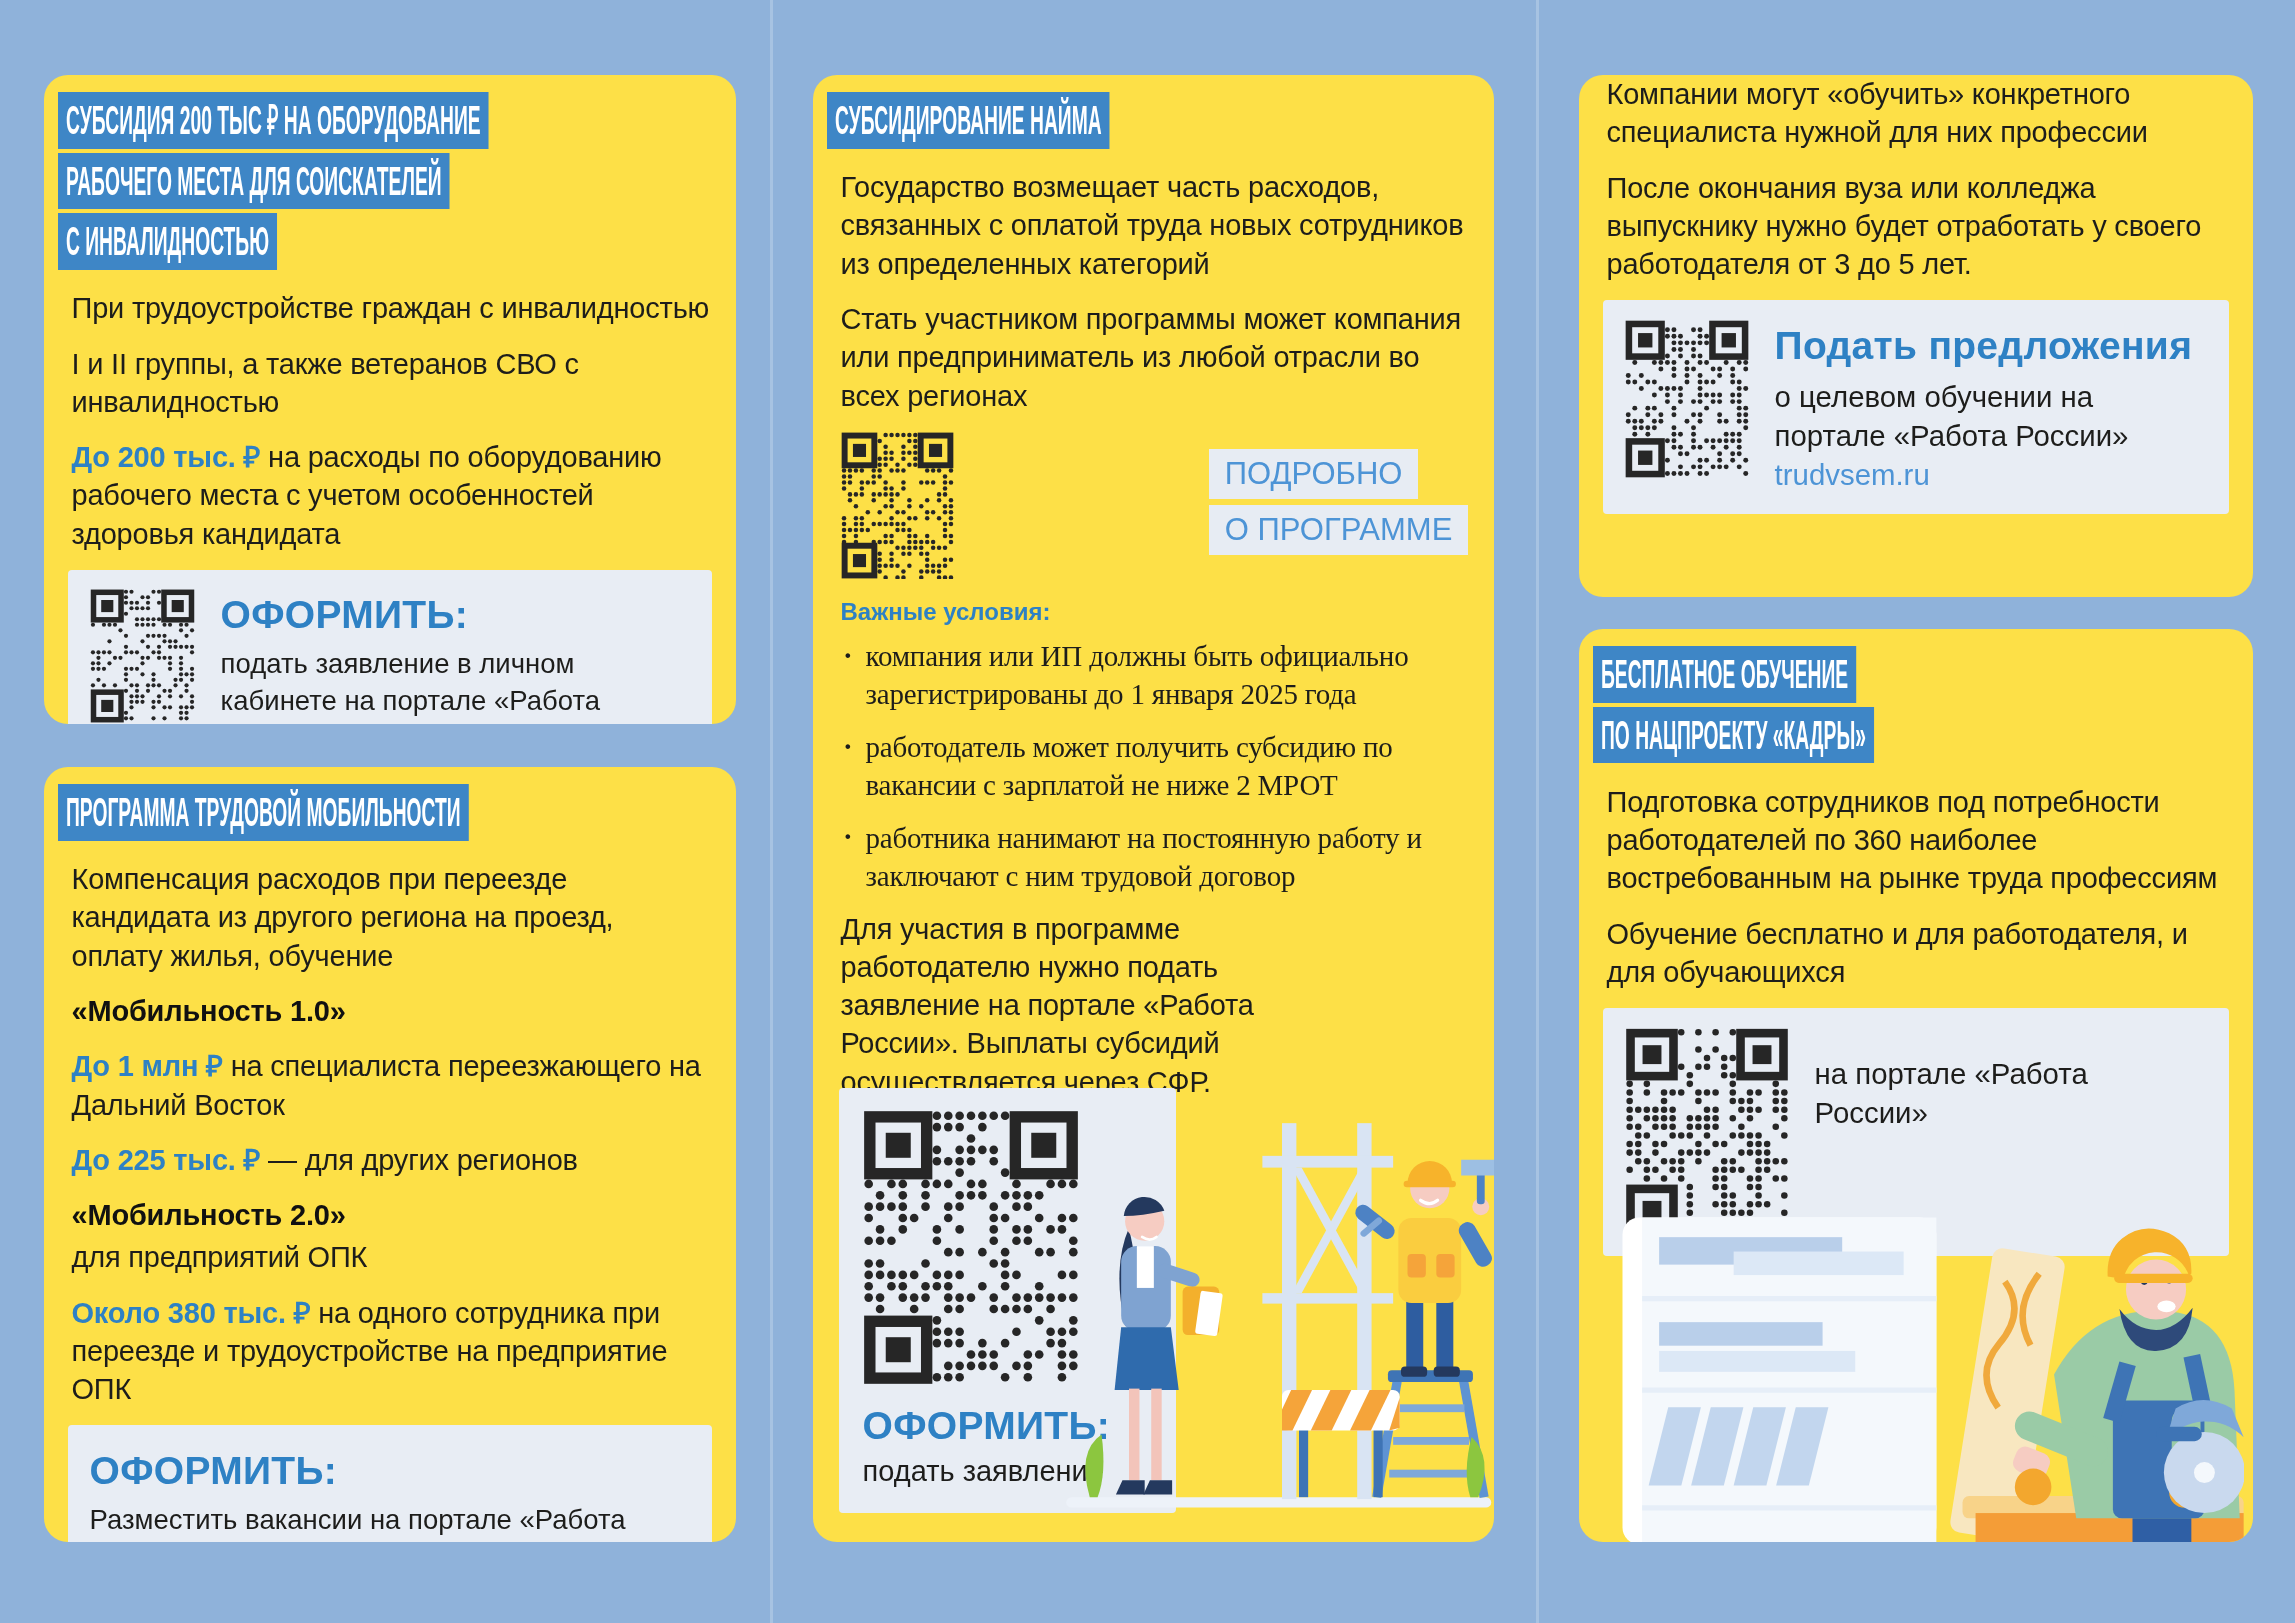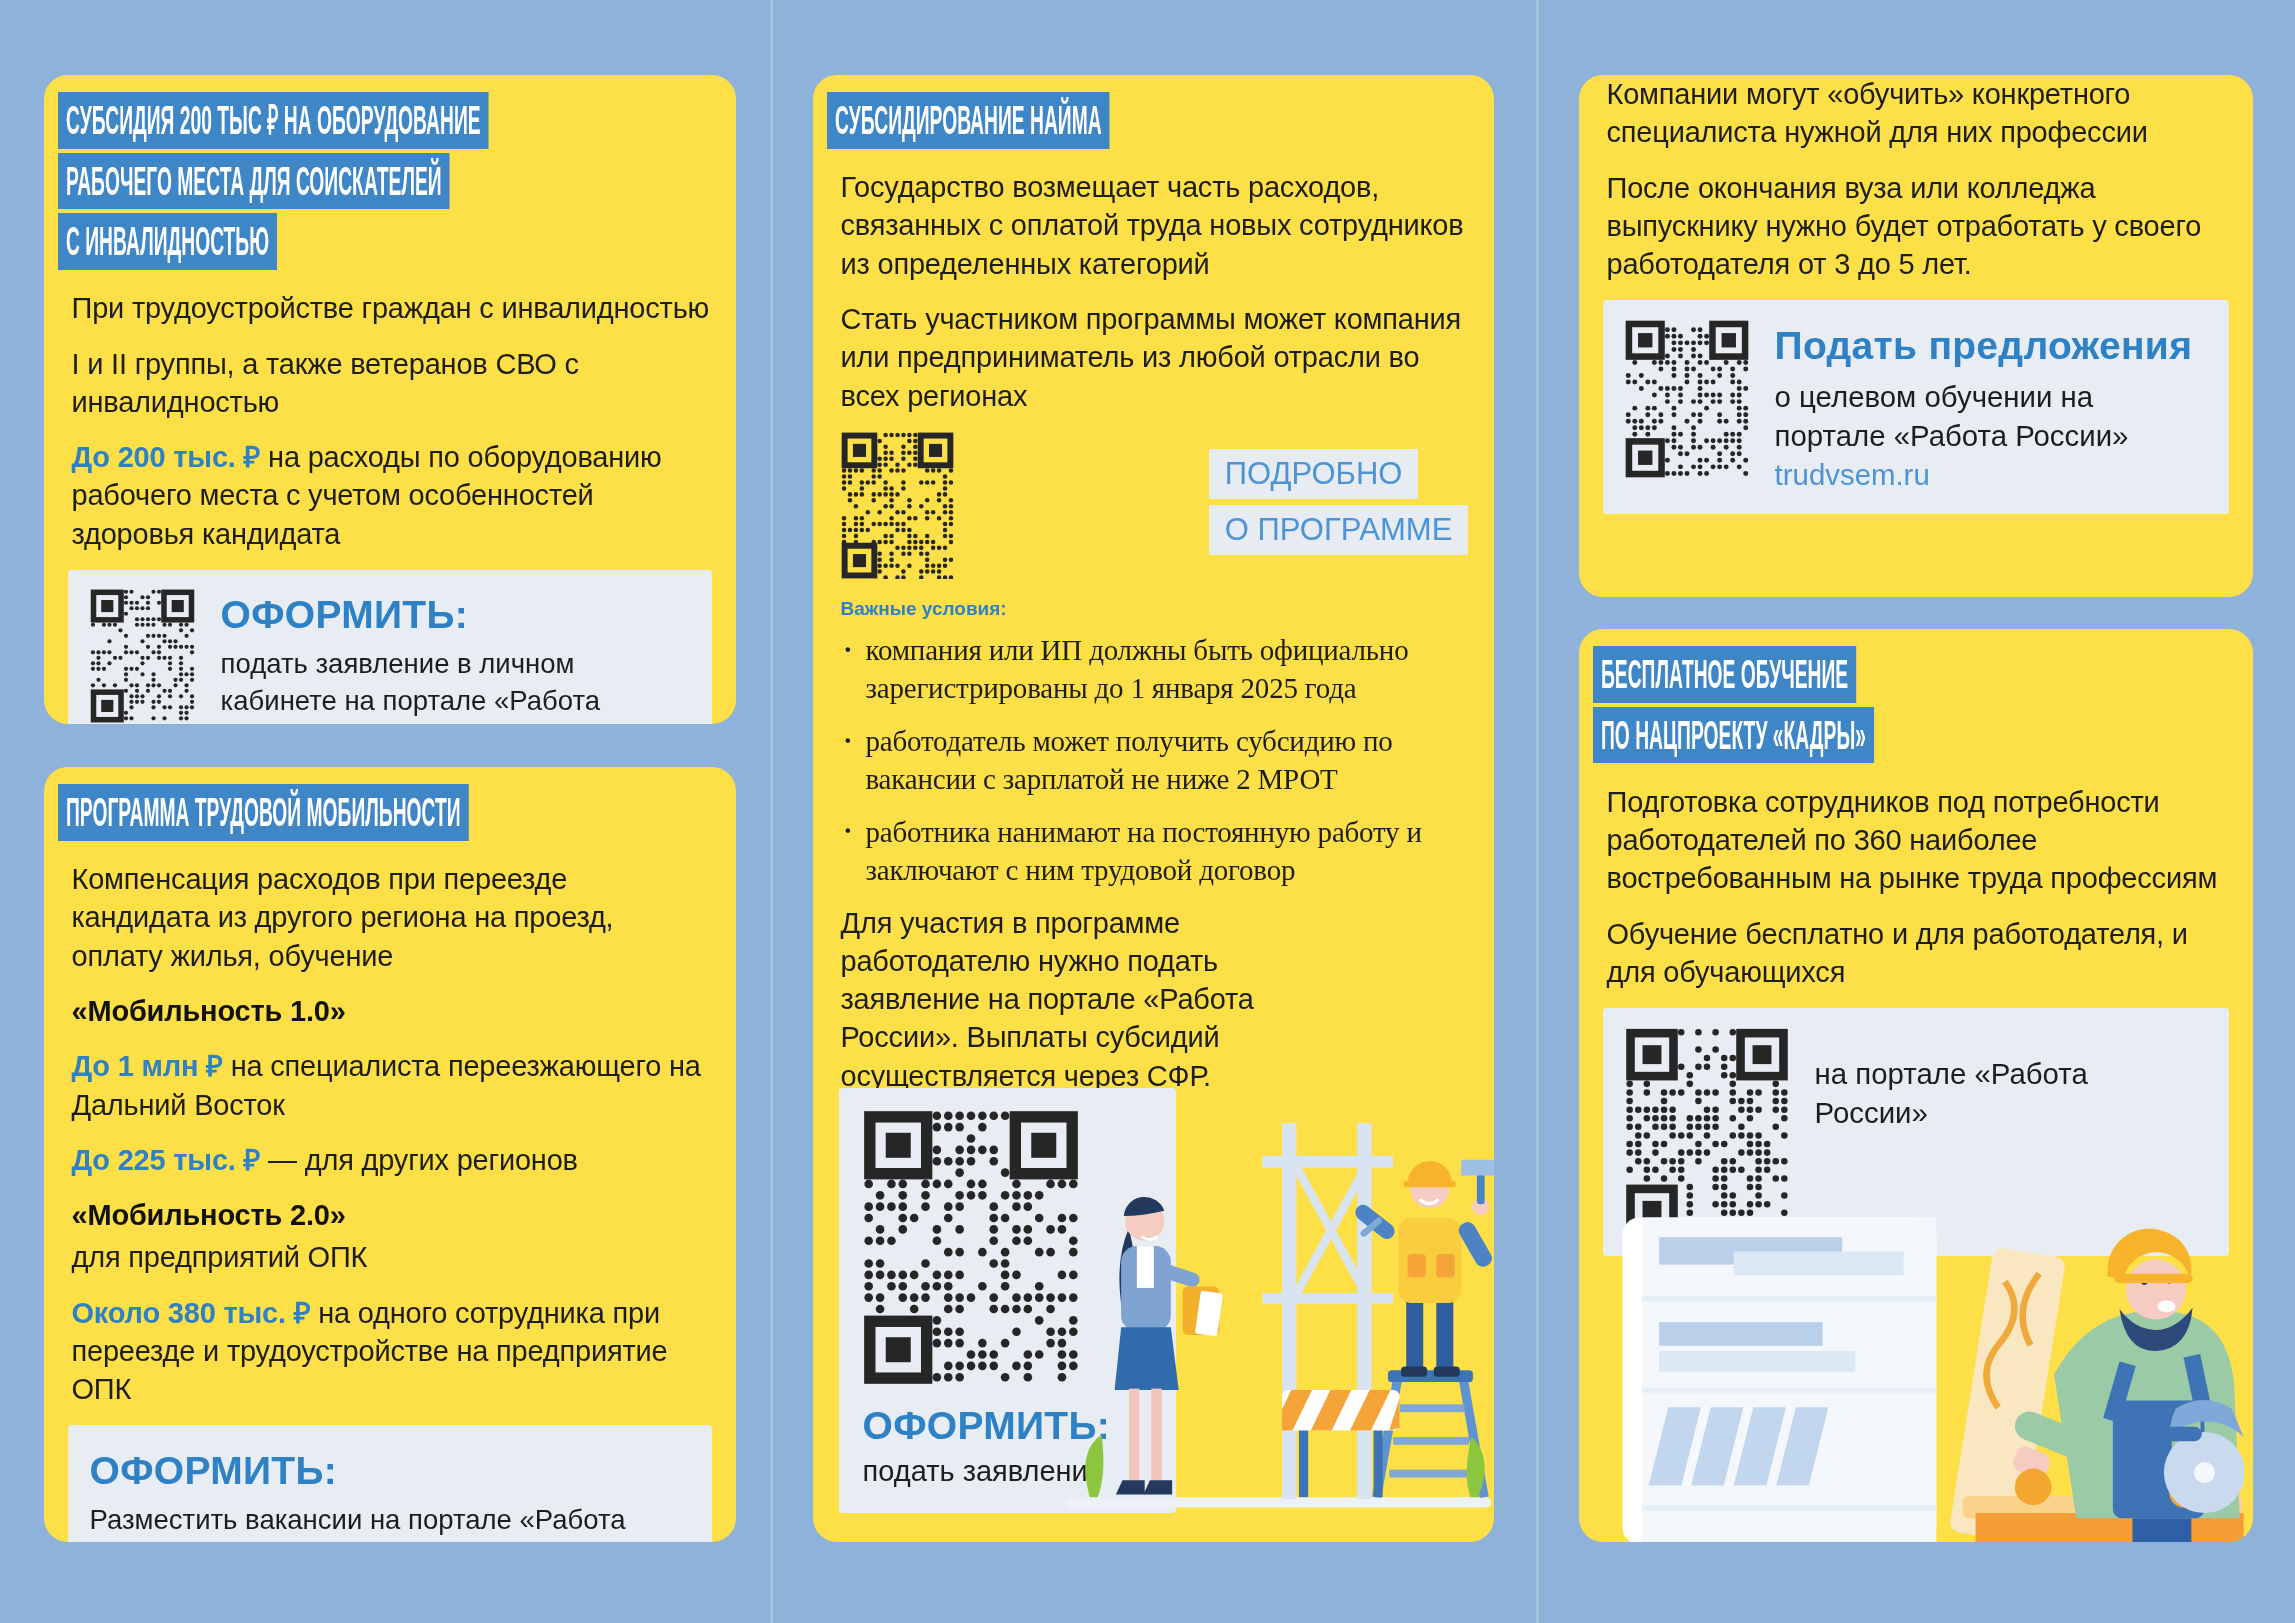--- a/index.html
+++ b/index.html
@@ -20,21 +20,21 @@
   
   .ibox{background:#E8EDF4;border-radius:3.9px;margin:6.5px 23.6px 23.6px 23.6px;padding:19.6px 22px;
         display:flex;gap:26px;align-items:flex-start;}
   .ibox .itext{font-size:27.5px;line-height:1.33;}
   .albl{color:#2E81C4;font-weight:bold;font-size:39px;letter-spacing:0.3px;display:block;margin-bottom:5.2px;}
   .qr{flex:0 0 auto;}
   
   .qrrow{display:flex;gap:30px;margin:9.2px 26px 19.6px 27.5px;align-items:flex-start;justify-content:space-between;}
   .cap{display:table;background:#E7ECF3;color:#4D94D6;font-size:31px;line-height:1.1;
        padding:7.9px 15.7px;margin-bottom:6.5px;white-space:nowrap;}
-  .cond{color:#2E81C4;font-weight:bold;font-size:19px;margin:3.9px 26px 10.5px 27.5px;}
+  .cond{color:#2E81C4;font-weight:bold;font-size:24px;margin:3.9px 26px 10.5px 27.5px;}
   ul.blt{list-style:none;margin:0 26px 6.5px 27.5px;padding:0;font-family:Liberation Serif, serif;}
   ul.blt li{position:relative;padding-left:25px;font-size:29px;line-height:1.32;letter-spacing:-0.2px;margin-bottom:14.4px;max-width:576px;}
   ul.blt li::before{content:"·";position:absolute;left:2.6px;top:-1.3px;font-weight:bold;}
   .narrow{max-width:458px;}
   .cbox{position:absolute;left:26px;bottom:29px;width:337px;box-sizing:border-box;
         background:#E8EDF4;border-radius:3.9px;padding:22px 23.6px;}
   .cbox .albl{margin-top:17px;}
   .cbox .itext{font-size:29px;line-height:1.3;}
   .illu{position:absolute;pointer-events:none;}
 </style>

